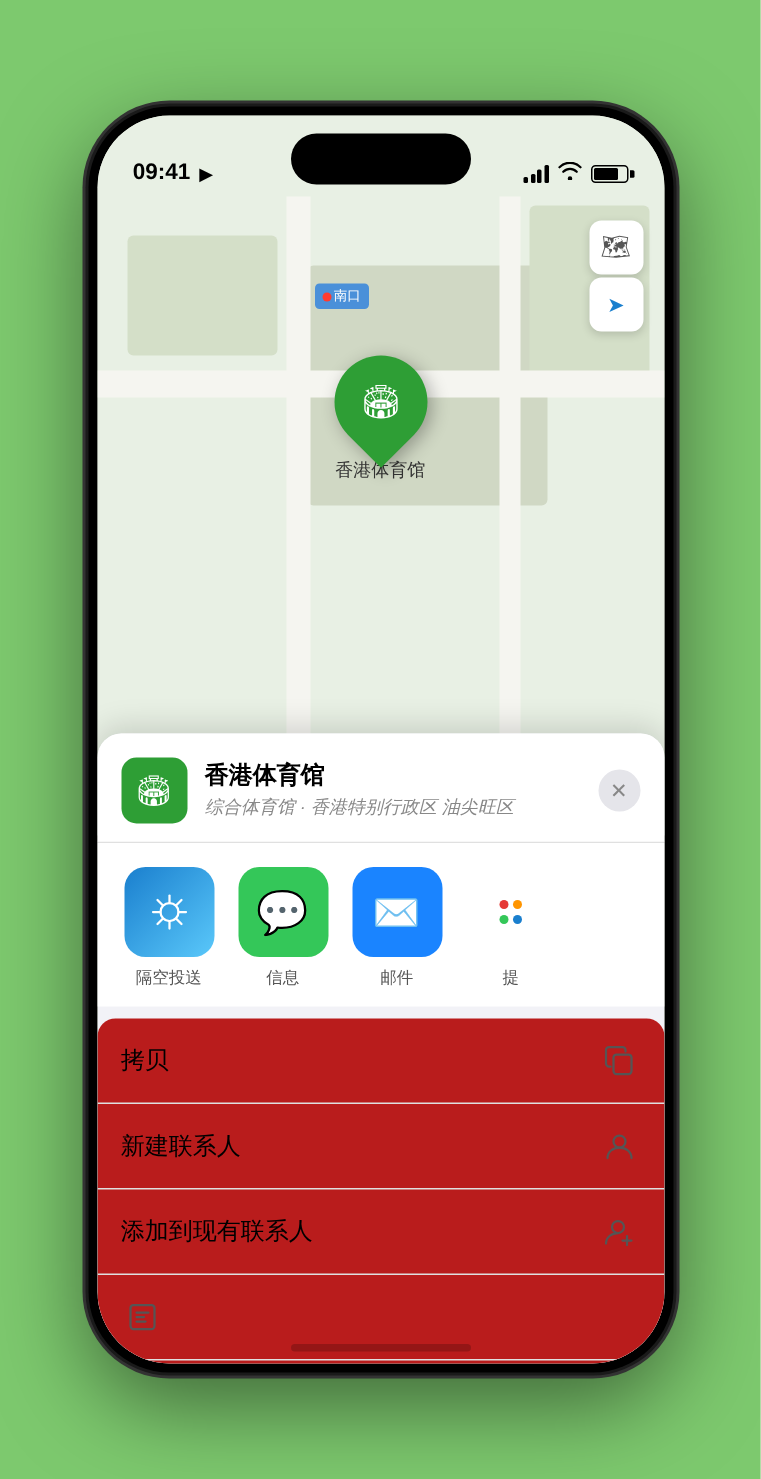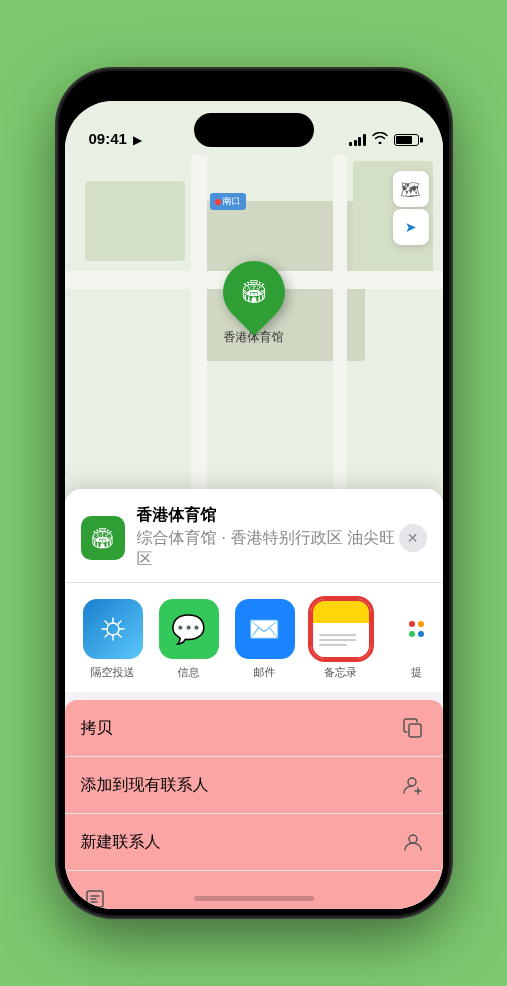--- a/index.html
+++ b/index.html
@@ -23,21 +23,20 @@
     }
     .phone-screen {
       position: absolute;
       top: 6px;
       left: 6px;
       right: 6px;
       bottom: 6px;
       border-radius: 48px;
       overflow: hidden;
       background: #e8f0e0;
-      margin-top: 24px;
     }
     
     .dynamic-island {
       position: absolute;
       top: 12px;
       left: 50%;
       transform: translateX(-50%);
       width: 120px;
       height: 34px;
       background: #000;
@@ -154,21 +153,21 @@
       background: #f5f5f0;
     }
     .map-road-v2 {
       position: absolute;
       top: 54px; right: 96px;
       width: 14px; bottom: 0;
       background: #f5f5f0;
     }
     .map-label-box {
       position: absolute;
-      top: 92px; left: 145px;
+      top: 112px; left: 145px;
       background: #4A90D9;
       color: white;
       font-size: 9px;
       padding: 2px 5px;
       border-radius: 3px;
       display: flex;
       align-items: center;
       gap: 2px;
     }
     .map-label-box .dot {
@@ -266,22 +265,23 @@
     .location-info {
       flex: 1;
     }
     .location-name {
       font-size: 16px;
       font-weight: 600;
       color: #000;
       margin-bottom: 2px;
     }
     .location-addr {
-      font-size: 16px;
+      font-size: 12px;
       color: #888;
+      font-style: italic;
     }
     .close-btn {
       width: 28px;
       height: 28px;
       background: #e5e5ea;
       border-radius: 50%;
       display: flex;
       align-items: center;
       justify-content: center;
       font-size: 14px;
@@ -323,21 +323,21 @@
       position: relative;
     }
     .share-label {
       font-size: 11px;
       color: #555;
       text-align: left;
     }
     
     .action-list {
       margin-top: 8px;
-      background: #fca5a5;
+      background: #b91c1c;
       border-radius: 12px;
       margin: 8px 0 0;
       overflow: hidden;
     }
     .action-item {
       display: flex;
       align-items: center;
       justify-content: space-between;
       padding: 14px 16px;
       border-bottom: 0.5px solid #e0e0e0;
@@ -479,31 +479,20 @@
           <span class="share-label">信息</span>
         </div>
 
         <div class="share-item">
           <div class="share-icon mail">
             <span style="font-size:26px;">✉️</span>
           </div>
           <span class="share-label">邮件</span>
         </div>
 
-        <div class="share-item">
-          <div class="share-icon notes notes-selected-border" style="flex-direction:column; padding:0; overflow:hidden; position:relative;">
-            <div style="width:100%; height:22px; background:#ffd60a; flex-shrink:0;"></div>
-            <div style="width:100%; flex:1; background:white; padding:4px 6px; display:flex; flex-direction:column; gap:3px; justify-content:center;">
-              <div style="width:85%; height:2px; background:#ccc; border-radius:1px;"></div>
-              <div style="width:85%; height:2px; background:#ccc; border-radius:1px;"></div>
-              <div style="width:65%; height:2px; background:#ccc; border-radius:1px;"></div>
-            </div>
-          </div>
-          <span class="share-label">备忘录</span>
-        </div>
 
         <div class="share-item">
           <div style="width:60px; height:60px; border-radius:14px; background:white; display:flex; align-items:center; justify-content:center; flex-direction:column; gap:4px;">
             <div style="display:flex; gap:3px; align-items:center;">
               <div style="width:6px;height:6px;border-radius:50%;background:#e53935;"></div>
               <div style="width:6px;height:6px;border-radius:50%;background:#ff9500;"></div>
             </div>
             <div style="display:flex; gap:3px; align-items:center;">
               <div style="width:6px;height:6px;border-radius:50%;background:#34c759;"></div>
               <div style="width:6px;height:6px;border-radius:50%;background:#1a7fce;"></div>
@@ -520,41 +509,41 @@
           <span class="action-label">拷贝</span>
           <div class="action-icon">
             <svg width="22" height="22" viewBox="0 0 22 22">
               <rect x="7" y="7" width="12" height="13" rx="2" stroke="#555" stroke-width="1.5" fill="none"></rect>
               <path d="M5 15H4a2 2 0 0 1-2-2V4a2 2 0 0 1 2-2h9a2 2 0 0 1 2 2v1" stroke="#555" stroke-width="1.5" fill="none" stroke-linecap="round"></path>
             </svg>
           </div>
         </div>
 
         <div class="action-item">
+          <span class="action-label">新建联系人</span>
+          <div class="action-icon">
+            <svg width="22" height="22" viewBox="0 0 22 22">
+              <circle cx="11" cy="8" r="4" stroke="#555" stroke-width="1.5" fill="none"></circle>
+              <path d="M3 19c0-4 3.6-7 8-7s8 3 8 7" stroke="#555" stroke-width="1.5" fill="none" stroke-linecap="round"></path>
+            </svg>
+          </div>
+        </div>
+
+        <div class="action-item">
           <span class="action-label">添加到现有联系人</span>
           <div class="action-icon">
             <svg width="22" height="22" viewBox="0 0 22 22">
               <circle cx="10" cy="8" r="4" stroke="#555" stroke-width="1.5" fill="none"></circle>
               <path d="M2 19c0-4 3.6-7 8-7" stroke="#555" stroke-width="1.5" fill="none" stroke-linecap="round"></path>
               <path d="M16 14 v6 M13 17 h6" stroke="#555" stroke-width="1.5" stroke-linecap="round"></path>
             </svg>
           </div>
         </div>
 
         <div class="action-item">
-          <span class="action-label">新建联系人</span>
-          <div class="action-icon">
-            <svg width="22" height="22" viewBox="0 0 22 22">
-              <circle cx="11" cy="8" r="4" stroke="#555" stroke-width="1.5" fill="none"></circle>
-              <path d="M3 19c0-4 3.6-7 8-7s8 3 8 7" stroke="#555" stroke-width="1.5" fill="none" stroke-linecap="round"></path>
-            </svg>
-          </div>
-        </div>
-
-        <div class="action-item">
           <div class="action-icon">
             <svg width="22" height="22" viewBox="0 0 22 22">
               <rect x="3" y="3" width="16" height="16" rx="2" stroke="#555" stroke-width="1.5" fill="none"></rect>
               <path d="M7 8h8M7 11h5M7 14h6" stroke="#555" stroke-width="1.5" stroke-linecap="round"></path>
             </svg>
           </div>
         </div>
 
         <div class="action-item">
           

